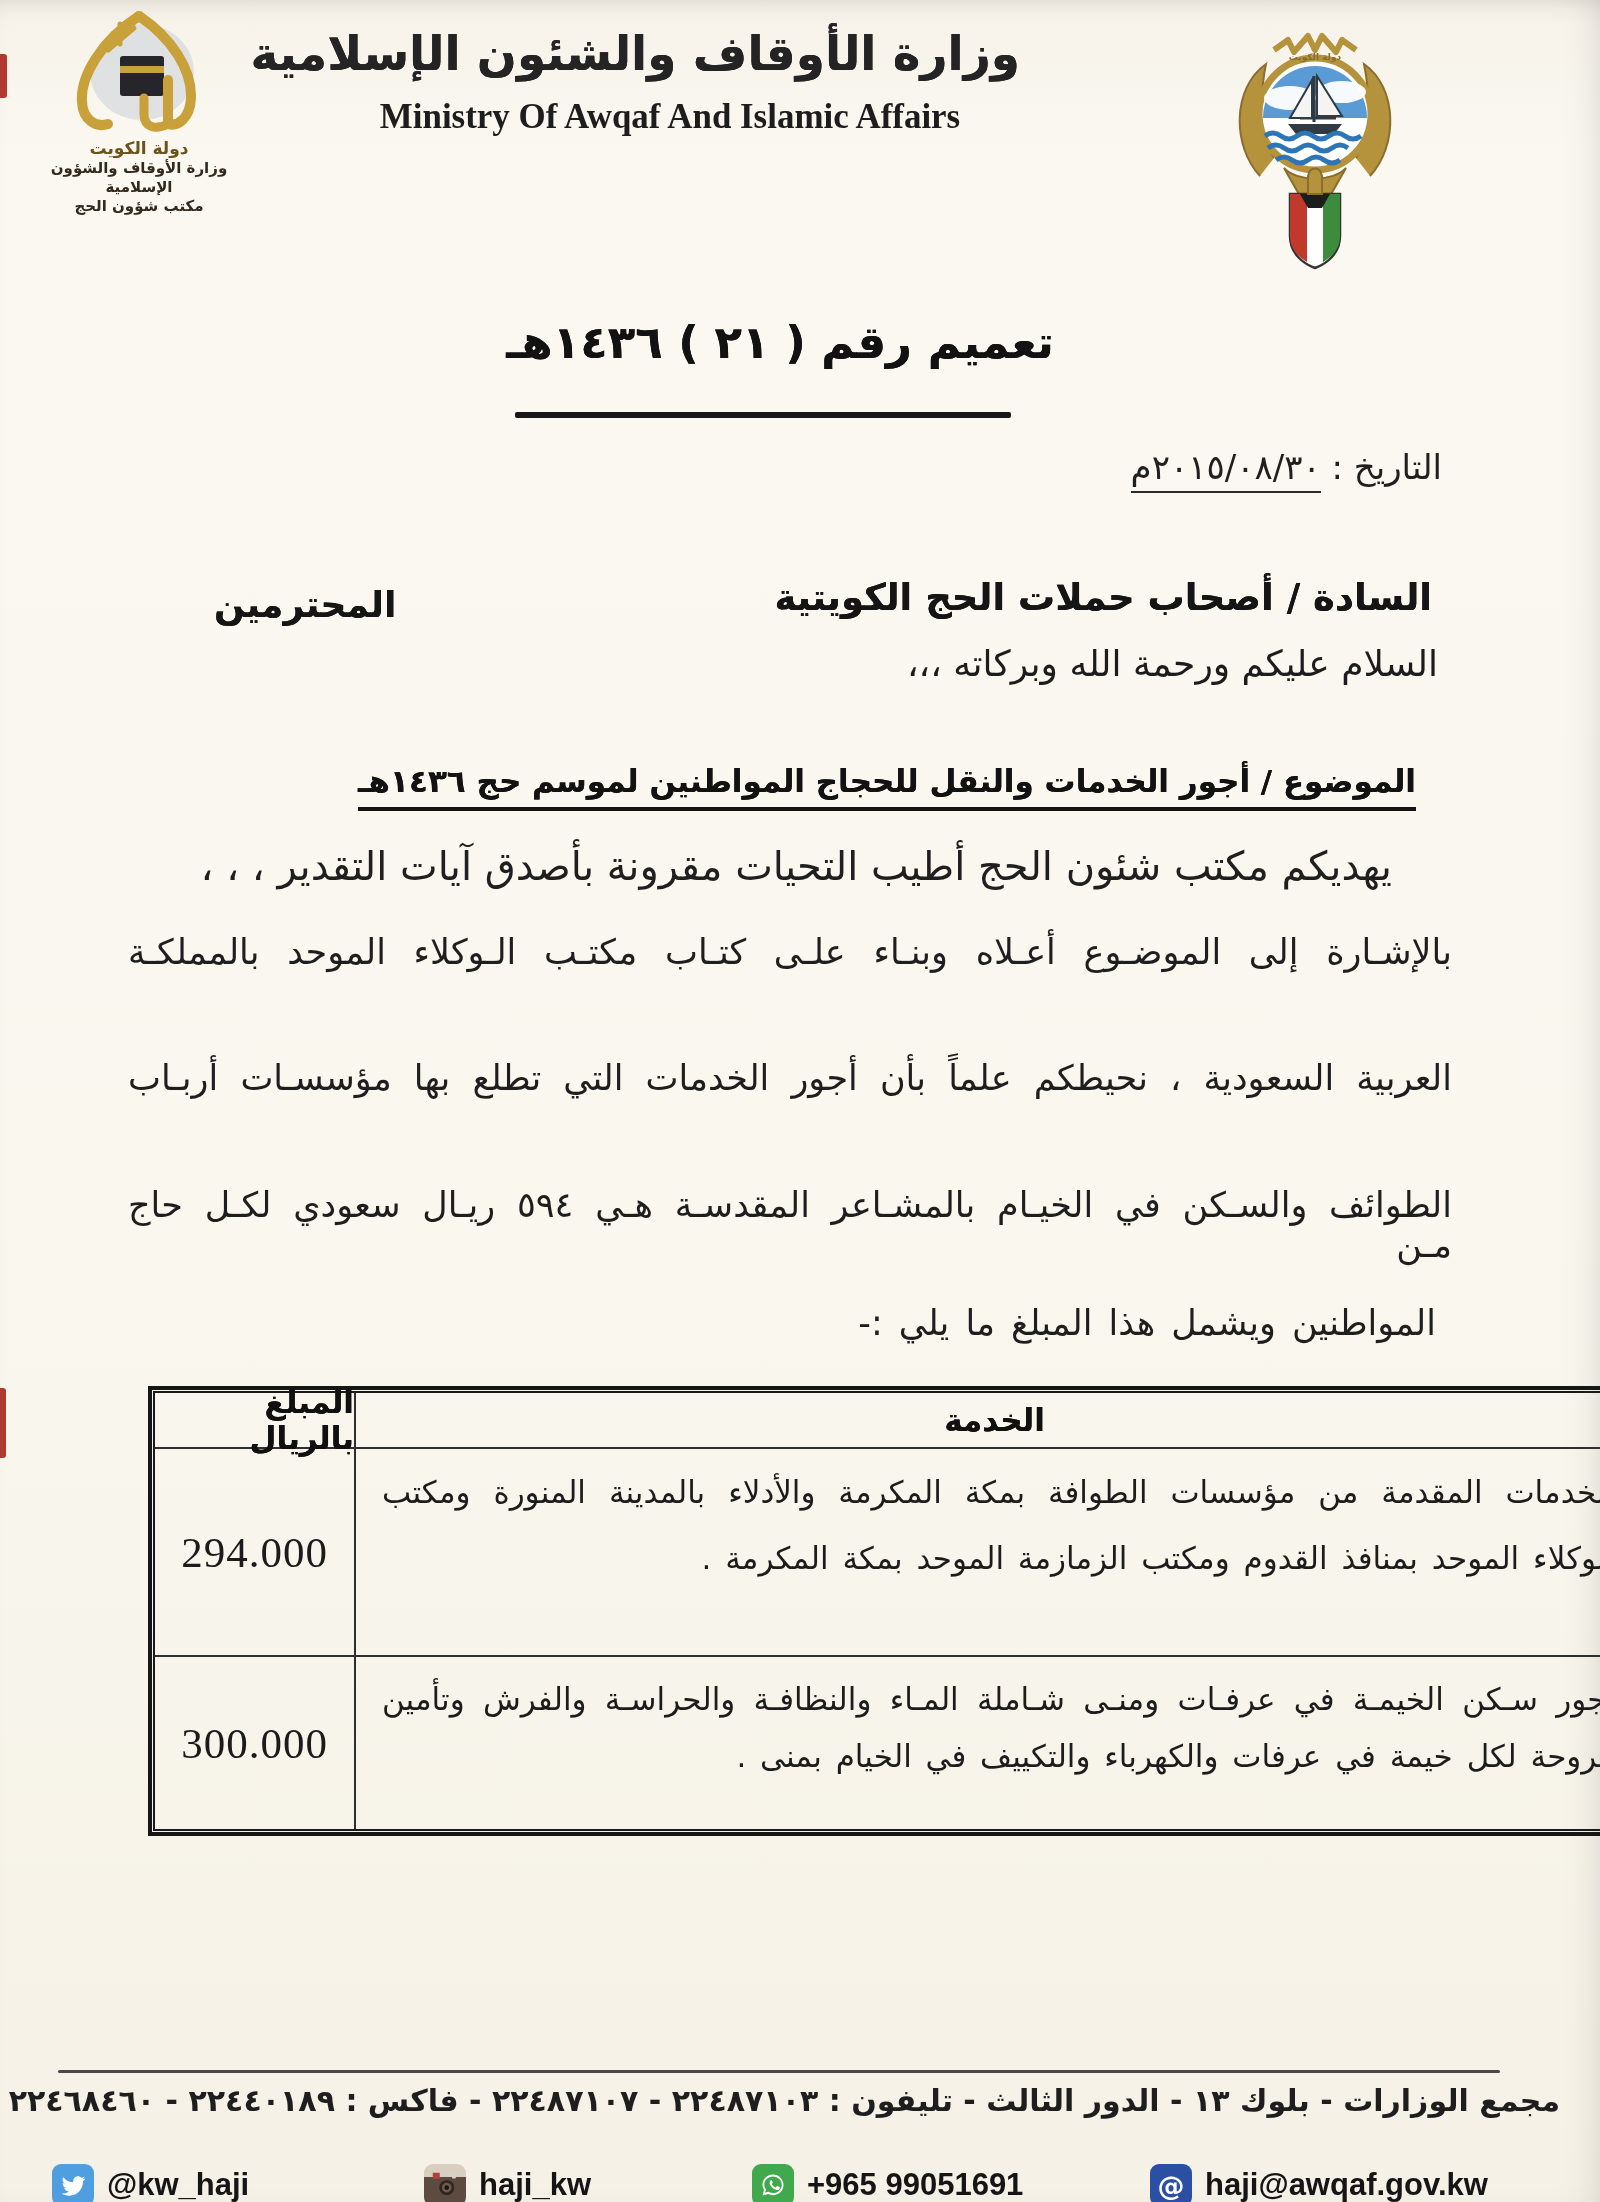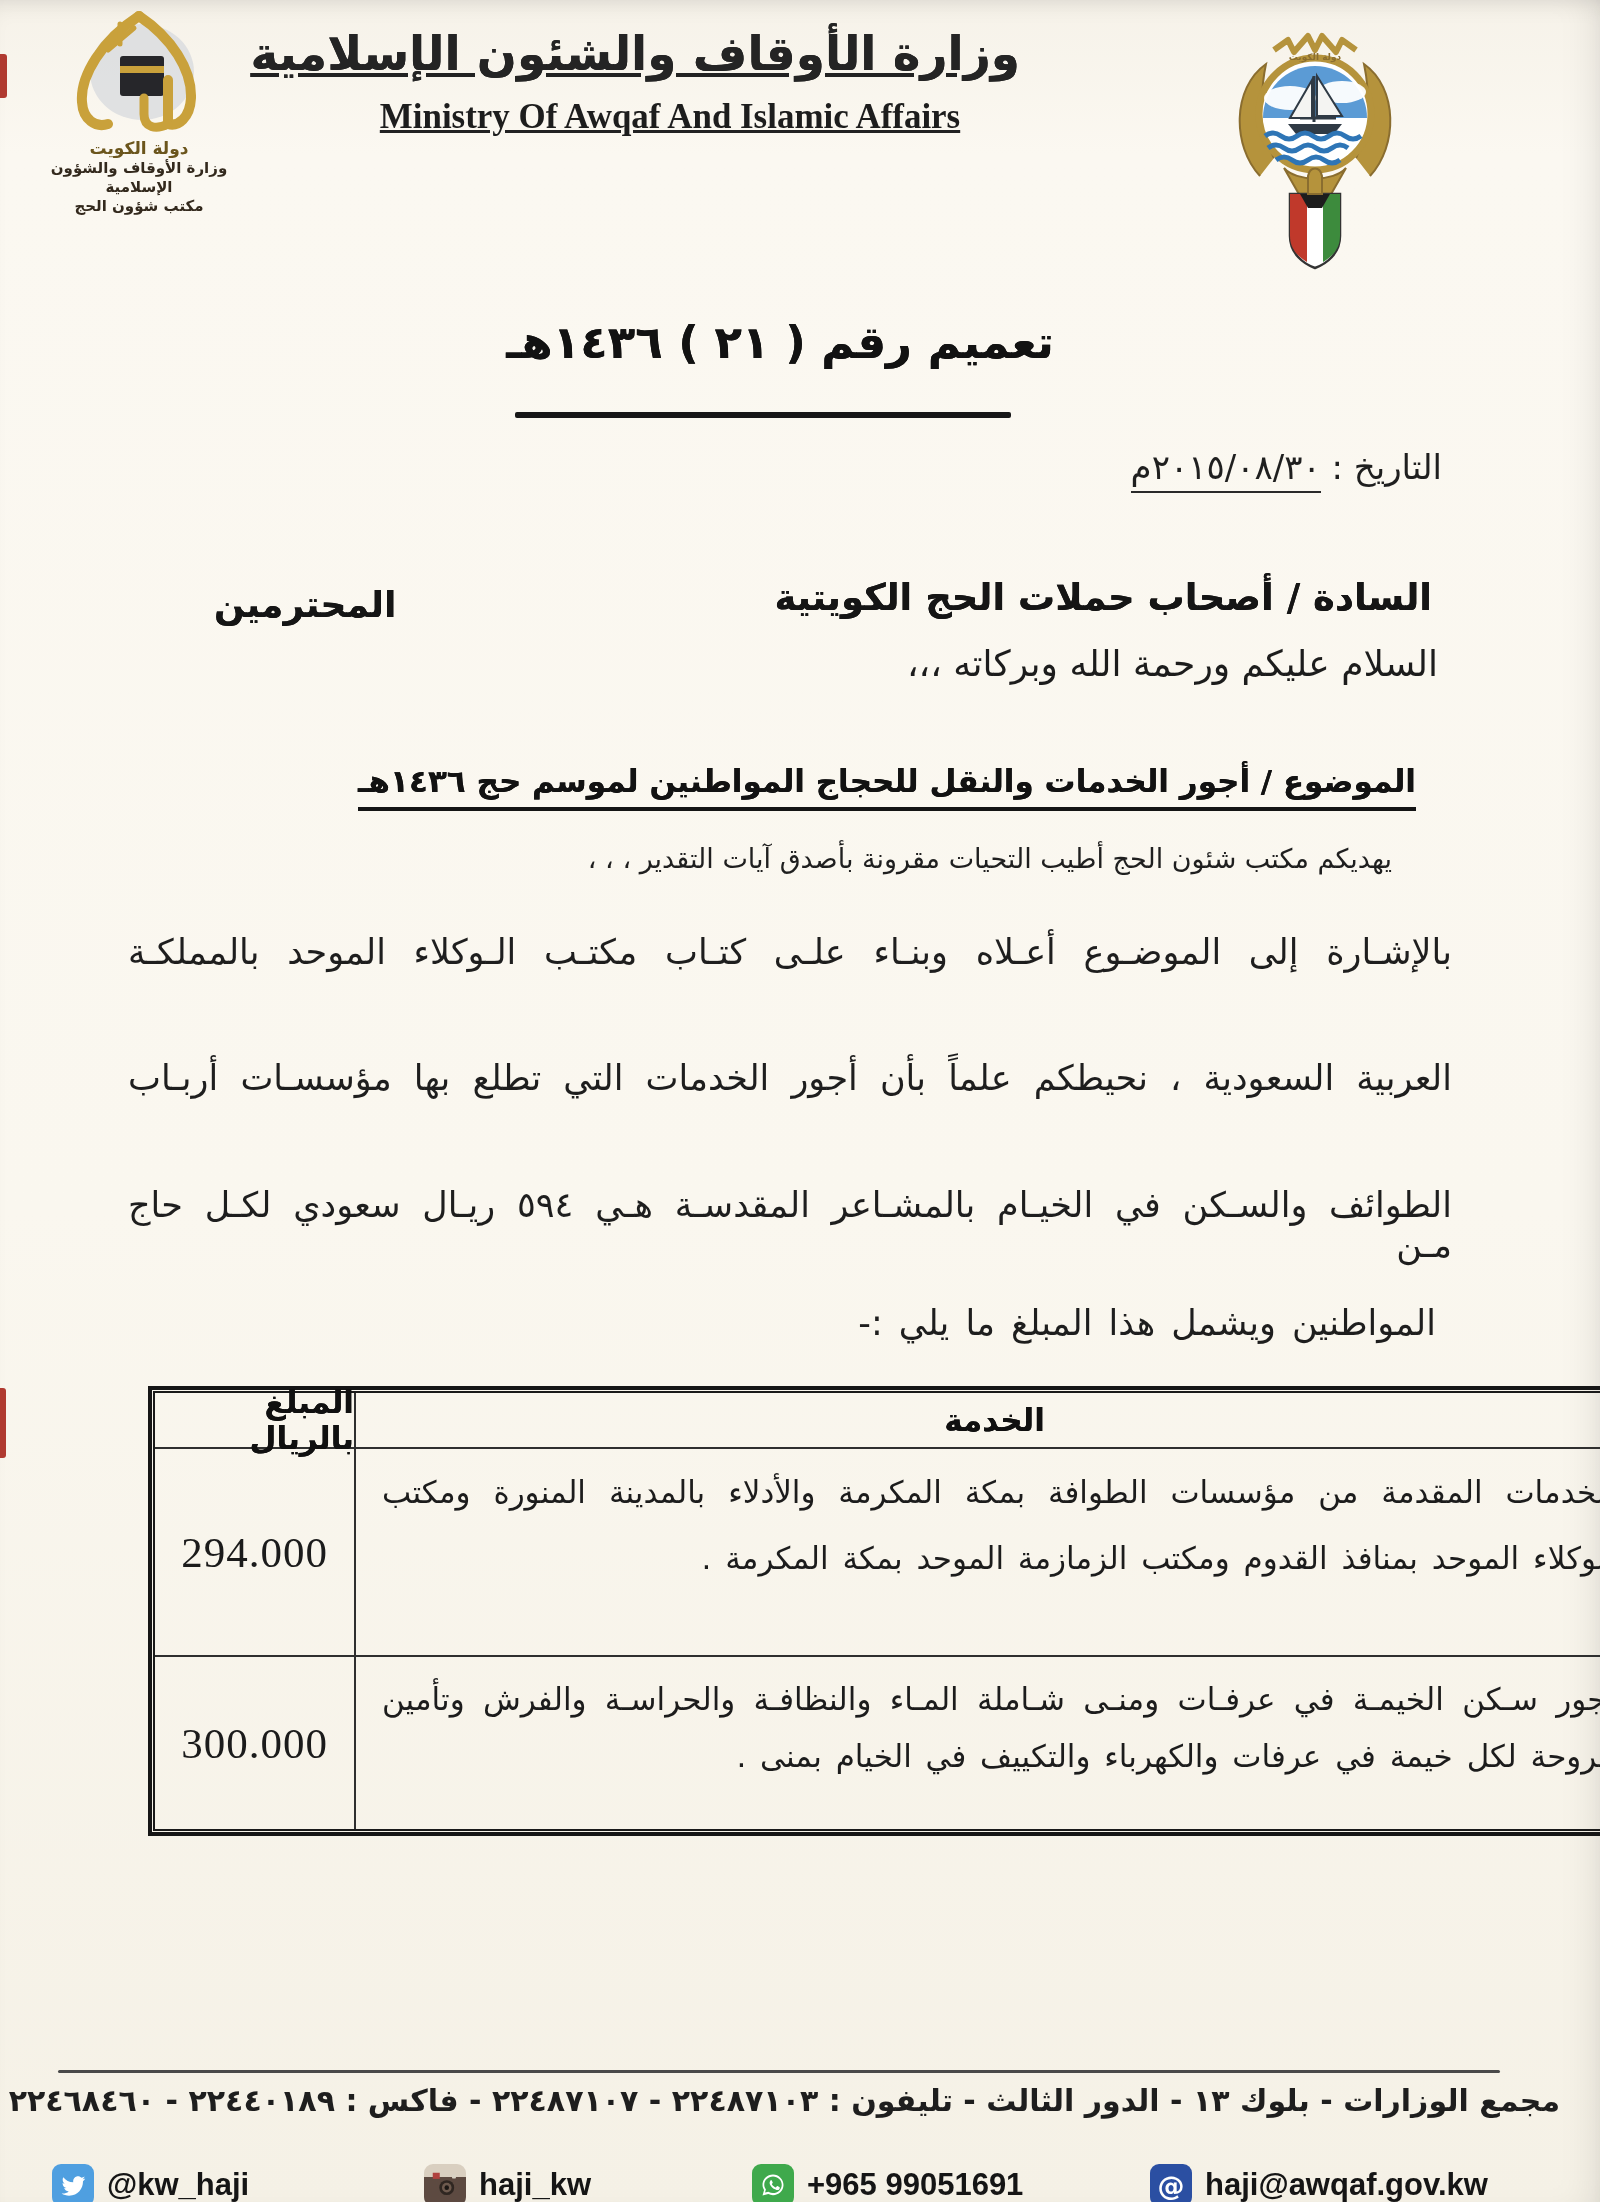--- a/index.html
+++ b/index.html
@@ -11,39 +11,39 @@
   }
   .abs{position:absolute;}
   .rtl{direction:rtl;unicode-bidi:plaintext;}
   .nowrap{white-space:nowrap;}
   
   .left-logo{left:26px;top:10px;width:226px;height:192px;text-align:center;}
   .left-logo .caps{margin-top:2px;line-height:1.25;}
   .cap1{font-size:17px;font-weight:bold;color:#6b551c;}
   .cap2{font-size:15px;font-weight:bold;color:#33291d;}
   .cap3{font-size:15px;font-weight:bold;color:#33291d;}
-  .center-head{left:320px;top:26px;width:700px;text-align:center;text-decoration:underline;}
+  .center-head{left:320px;top:26px;width:700px;text-align:center;}
   .callig{font-size:47px;font-weight:bold;color:#242424;letter-spacing:-2px;white-space:nowrap;
           text-shadow:0 0 .6px #222;}
   .ministry-en{margin-top:14px;font-family:"Liberation Serif",serif;font-weight:bold;
                font-size:36px;color:#1d1d1d;transform:scaleX(.97);white-space:nowrap;}
   .right-emblem{left:1230px;top:26px;width:170px;height:250px;}
   
   .circ-title{left:400px;top:316px;width:760px;text-align:center;font-size:45px;font-weight:bold;
               color:#121212;text-shadow:0 0 .5px #111;}
   .title-rule{left:515px;top:412px;width:496px;height:6px;background:#171717;border-radius:2px;}
   .date-line{right:158px;top:447px;font-size:34px;color:#1f1f1f;}
   .date-val{border-bottom:2px solid #2a2a2a;padding-bottom:4px;}
   
   .addr-to{right:168px;top:576px;font-size:37px;font-weight:bold;color:#151515;text-shadow:0 0 .6px #111;}
   .addr-hon{left:214px;top:584px;font-size:36px;font-weight:bold;color:#151515;text-shadow:0 0 .6px #111;}
   .greeting{right:162px;top:643px;font-size:36px;font-weight:500;color:#1c1c1c;}
   .subject{right:184px;top:763px;font-size:31px;font-weight:bold;color:#121212;
            border-bottom:4px solid #141414;padding-bottom:8px;text-shadow:0 0 .5px #111;}
-  .salutation{right:208px;top:843px;font-size:27px;color:#1f1f1f;}
+  .salutation{right:208px;top:843px;font-size:40px;color:#1f1f1f;}
   
   .bodyline{left:128px;width:1324px;font-size:35px;color:#1e1e1e;
             text-align:justify;text-align-last:justify;word-spacing:5px;}
   .bl1{top:932px;}.bl2{top:1058px;}.bl3{top:1185px;}
   .bl4{top:1303px;right:164px;left:auto;width:auto;text-align:right;text-align-last:right;}
   
   .doc-table{left:148px;top:1386px;width:1492px;border:4px solid #161616;padding:1px;box-sizing:border-box;}
   .doc-table-inner{border:2px solid #1a1a1a;display:grid;grid-template-columns:201px 1fr;
                    grid-template-rows:56px 208px 172px;}
   .cell{box-sizing:border-box;}

